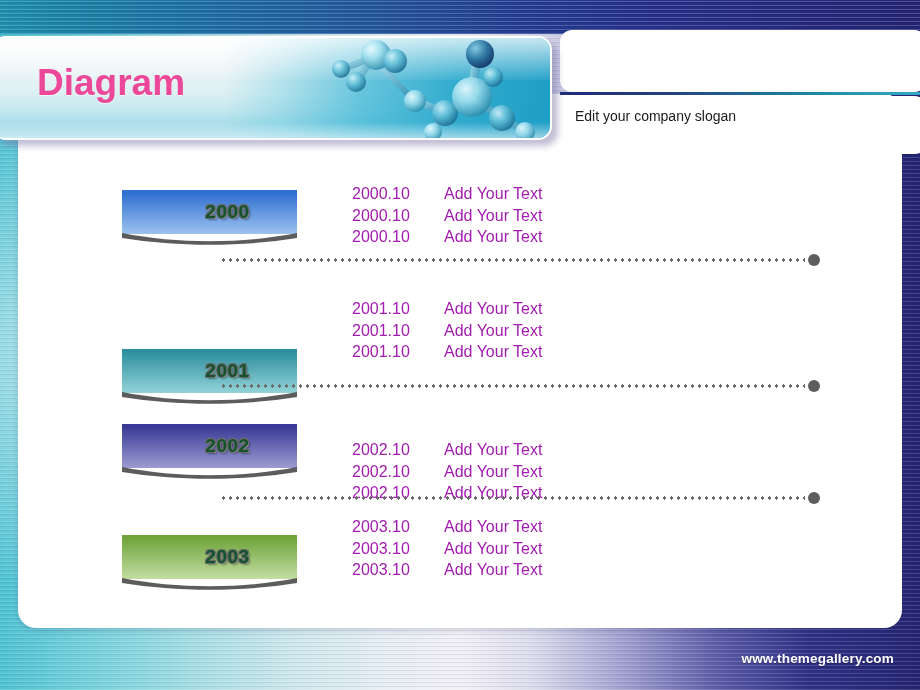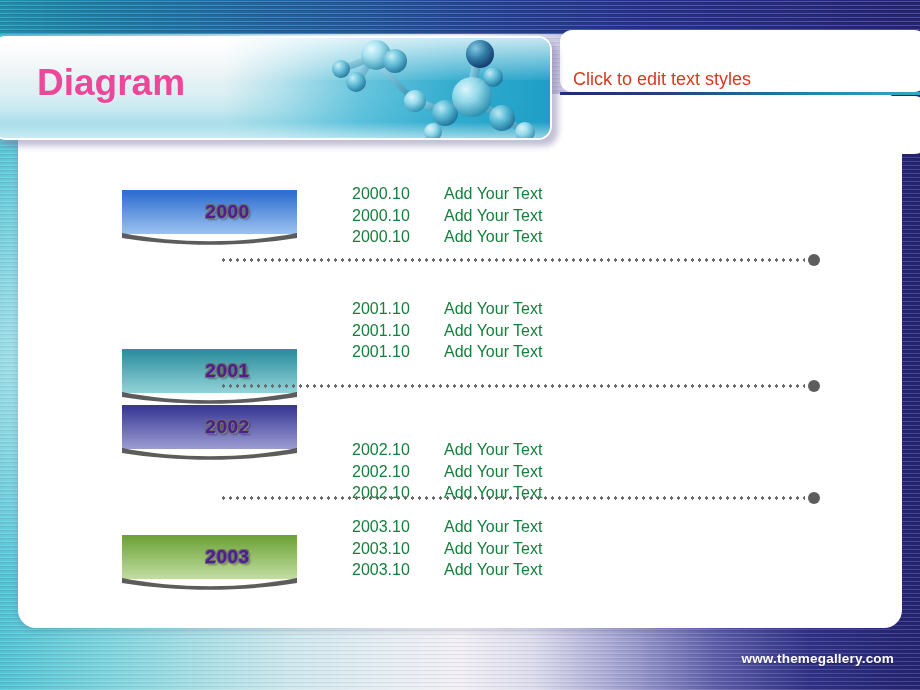--- a/index.html
+++ b/index.html
@@ -226,21 +226,21 @@
     position: absolute;
     left: 0; top: 0;
     width: 175px; height: 44px;
     display: flex;
     align-items: center;
     justify-content: center;
     padding-left: 36px;
     box-sizing: border-box;
     font-size: 19px;
     font-weight: bold;
-    color: #4c1d95;
+    color: #14532d;
     text-shadow:
       -1px -1px 0 #6a6a6a,
        1px -1px 0 #6a6a6a,
       -1px  1px 0 #6a6a6a,
        1px  1px 0 #8a8a8a,
        2px  2px 2px rgba(0,0,0,0.35);
     letter-spacing: 0.5px;
   }
   
   .banner-shade {
@@ -252,21 +252,21 @@
 
   .entries {
     position: absolute;
     left: 352px;
     width: 330px;
   }
   .entry {
     height: 21.5px;
     line-height: 21.5px;
     font-size: 16px;
-    color: #15803d;
+    color: #a21caf;
     white-space: nowrap;
   }
   .entry .date {
     display: inline-block;
     width: 92px;
   }
   .entry .txt {
     display: inline-block;
   }
 
@@ -317,21 +317,21 @@
   <div class="top-band">
     <div class="top-band-stripes"></div>
   </div>
 
   <div class="content-card"></div>
 
   <div class="panel-top"></div>
   <div class="panel-divider"></div>
   <div class="panel-bottom"></div>
 
-  <div class="edit-title">Click to edit text styles</div>
+  <div class="slogan">Edit your company slogan</div>
 
   <div class="header-bar-wrap">
     <div class="header-bar-shadow"></div>
     <div class="header-bar">
       <div class="header-bar-teal"></div>
       <div class="header-bar-gloss"></div>
       <div class="header-bar-bottomfade"></div>
 
       <svg class="molecule" viewBox="0 0 270 112">
         <defs>
@@ -404,21 +404,21 @@
         <div class="banner-shade"><svg width="175" height="14" viewBox="0 0 175 14">
             <path d="M0 0 C55 11, 120 11, 175 0 L175 5 C120 14, 55 14, 0 5 Z" fill="#3f3f3f" opacity="0.85"></path>
           </svg></div>
         <div class="banner-label">2001</div>
       </div>
       <div class="entries" style="top: 298px; text-decoration: underline;">
         <div class="entry"><span class="date">2001.10</span><span class="txt">Add Your Text</span></div>
         <div class="entry"><span class="date">2001.10</span><span class="txt">Add Your Text</span></div>
         <div class="entry"><span class="date">2001.10</span><span class="txt">Add Your Text</span></div>
       </div>
-      <div class="banner-wrap" style="top: 405px; text-decoration: underline;">
+      <div class="banner-wrap" style="top: 424px; text-decoration: underline;">
         <div class="banner" style="background: linear-gradient(rgb(58, 58, 150) 0%, rgb(58, 58, 150) 6%, rgb(156, 156, 210) 100%);"></div>
         <div class="banner-shade"><svg width="175" height="14" viewBox="0 0 175 14">
             <path d="M0 0 C55 11, 120 11, 175 0 L175 5 C120 14, 55 14, 0 5 Z" fill="#3f3f3f" opacity="0.85"></path>
           </svg></div>
         <div class="banner-label">2002</div>
       </div>
       <div class="entries" style="top: 413px; margin-top: 26px;">
         <div class="entry"><span class="date">2002.10</span><span class="txt">Add Your Text</span></div>
         <div class="entry"><span class="date">2002.10</span><span class="txt">Add Your Text</span></div>
         <div class="entry"><span class="date">2002.10</span><span class="txt">Add Your Text</span></div>

